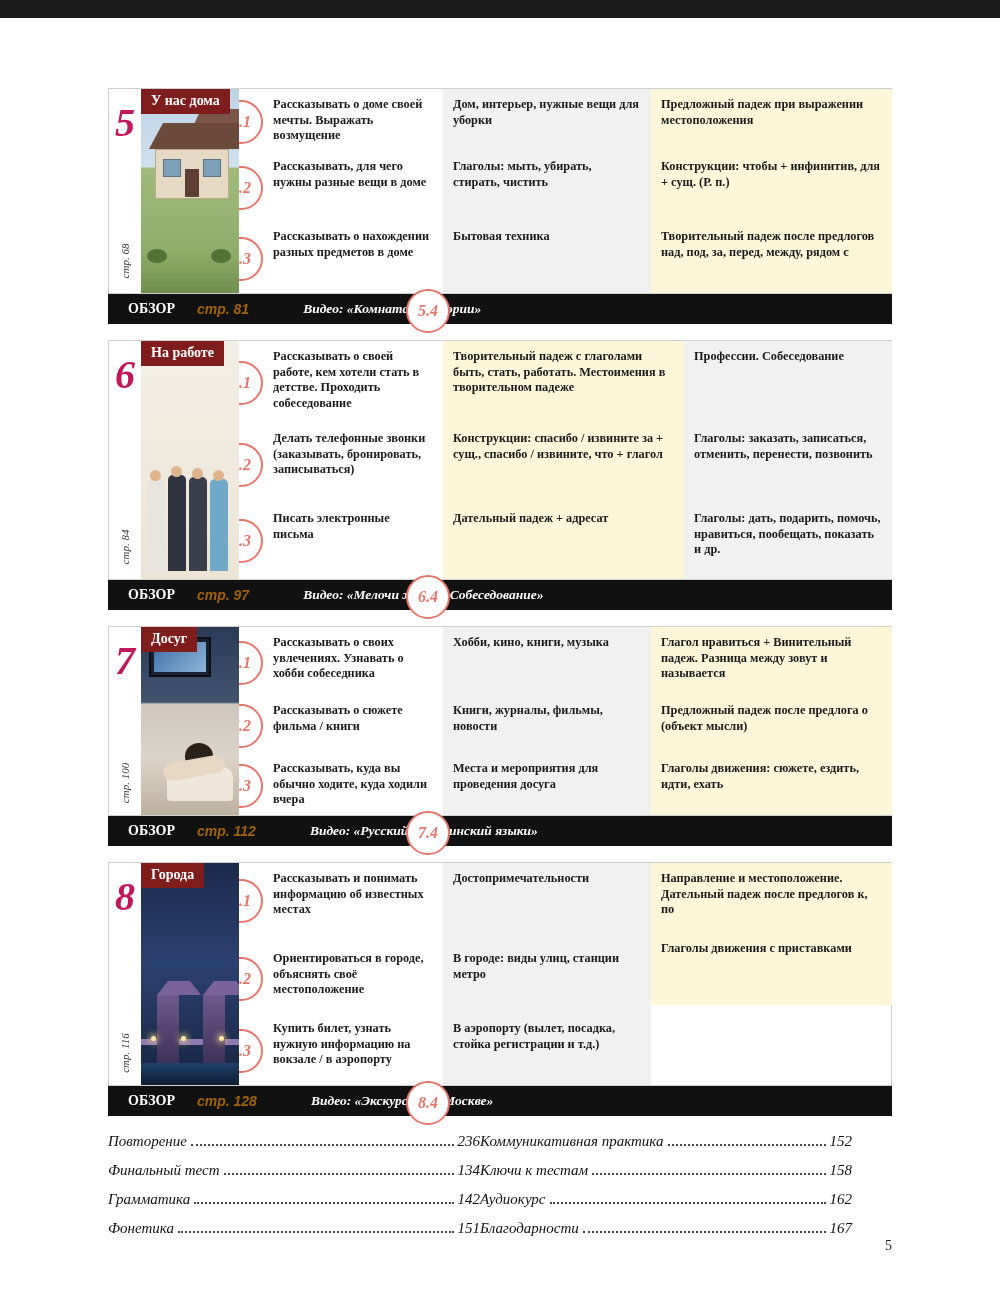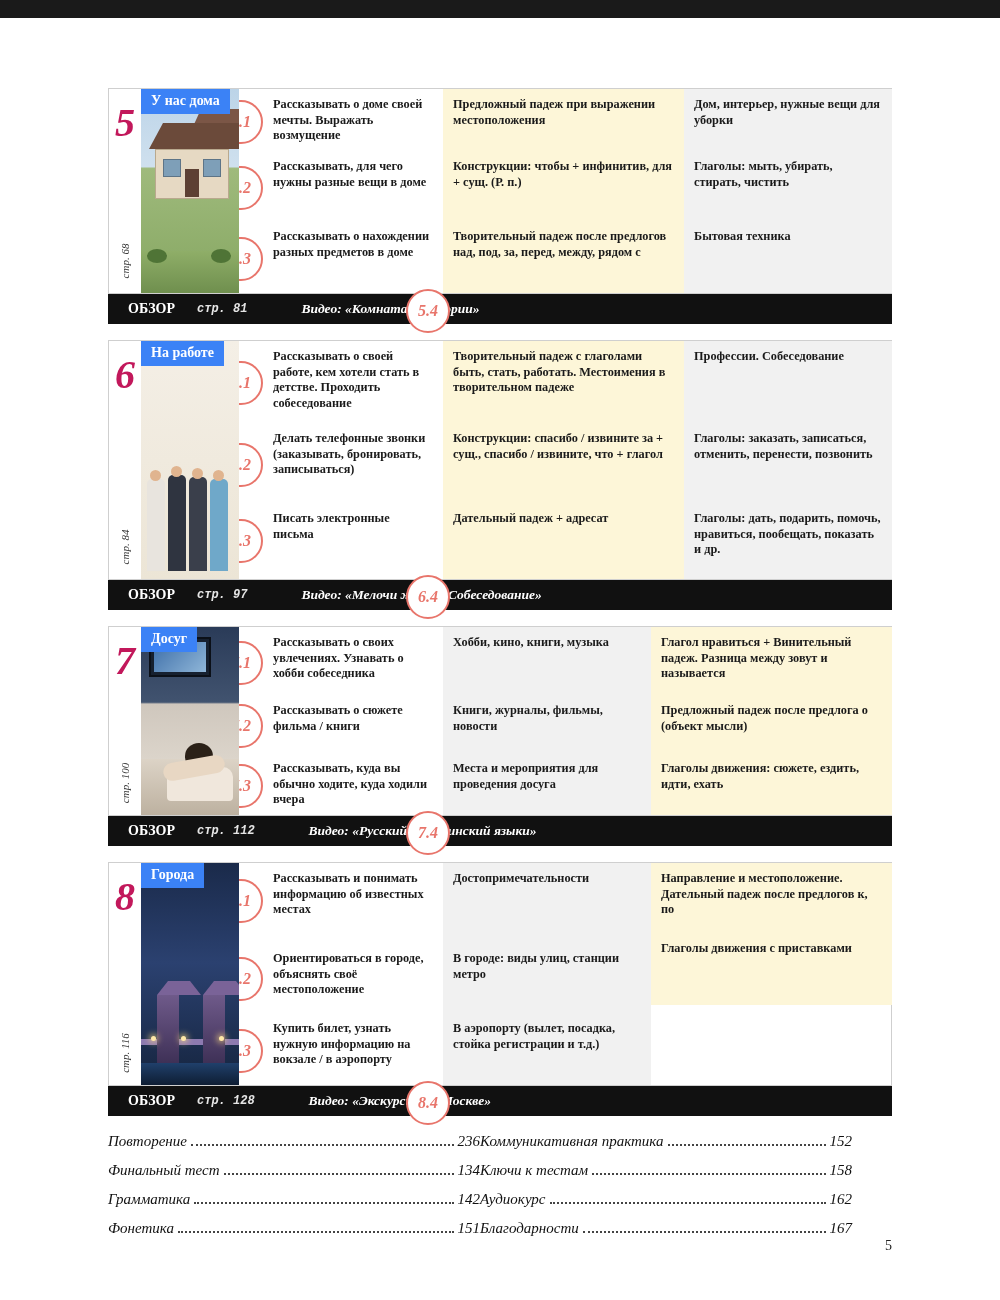--- a/index.html
+++ b/index.html
@@ -88,21 +88,21 @@
     left: 32px;
     top: 0;
     right: 0;
     bottom: 0;
     overflow: hidden;
   }
   .unit-title {
     position: absolute;
     left: 32px;
     top: 0;
-    background: #3b82f6;
+    background: #7f1d1d;
     color: #ffffff;
     font-size: 14px;
     font-weight: bold;
     padding: 4px 10px 5px 10px;
     z-index: 4;
     white-space: nowrap;
     font-family: "Liberation Serif", serif;
   }
   .unit-cols {
     flex: 1 1 auto;
@@ -166,26 +166,26 @@
     margin-top: 0;
   }
   .review-label {
     color: #ffffff;
     font-size: 14px;
     font-weight: bold;
     padding-left: 20px;
     font-family: "Liberation Serif", serif;
   }
   .review-page {
-    color: #e5e5e5;
-    font-size: 12px;
+    color: #a16207;
+    font-size: 14px;
     font-style: italic;
     font-weight: bold;
     padding-left: 22px;
-    font-family: Liberation Mono, monospace;
+    font-family: Liberation Sans, sans-serif;
   }
   .review-video {
     color: #ffffff;
     font-size: 13.5px;
     font-style: italic;
     font-weight: bold;
     padding-left: 54px;
     font-family: "Liberation Serif", serif;
   }
   .review .bubble {
@@ -362,29 +362,29 @@
             </div>
             <div class="cell" style="height:70px">
               <div class="bubble" style="top:15px">5.2</div>
               <span>Рассказывать, для чего нужны разные вещи в доме</span>
             </div>
             <div class="cell" style="height:72px">
               <div class="bubble" style="top:16px">5.3</div>
               <span>Рассказывать о нахождении разных предметов в доме</span>
             </div>
           </div>
+          <div class="col col-b">
+            <div class="cell" style="height:62px">Дом, интерьер, нужные вещи для уборки</div>
+            <div class="cell it" style="height:70px">Глаголы: мыть, убирать, стирать, чистить</div>
+            <div class="cell" style="height:72px">Бытовая техника</div>
+          </div>
           <div class="col col-c">
             <div class="cell" style="height:62px">Предложный падеж при выражении местоположения</div>
             <div class="cell" style="height:70px">Конструкции: чтобы + инфинитив, для + сущ. (Р. п.)</div>
             <div class="cell" style="height:72px">Творительный падеж после предлогов над, под, за, перед, между, рядом с</div>
-          </div>
-          <div class="col col-b">
-            <div class="cell" style="height:62px">Дом, интерьер, нужные вещи для уборки</div>
-            <div class="cell it" style="height:70px">Глаголы: мыть, убирать, стирать, чистить</div>
-            <div class="cell" style="height:72px">Бытовая техника</div>
           </div>
         </div>
       </div>
       <div class="review">
         <div class="review-label">ОБЗОР</div>
         <div class="review-page">стр. 81</div>
         <div class="bubble">5.4</div>
         <div class="review-video">Видео:  «Комната Виктории»</div>
       </div>
     </div>

